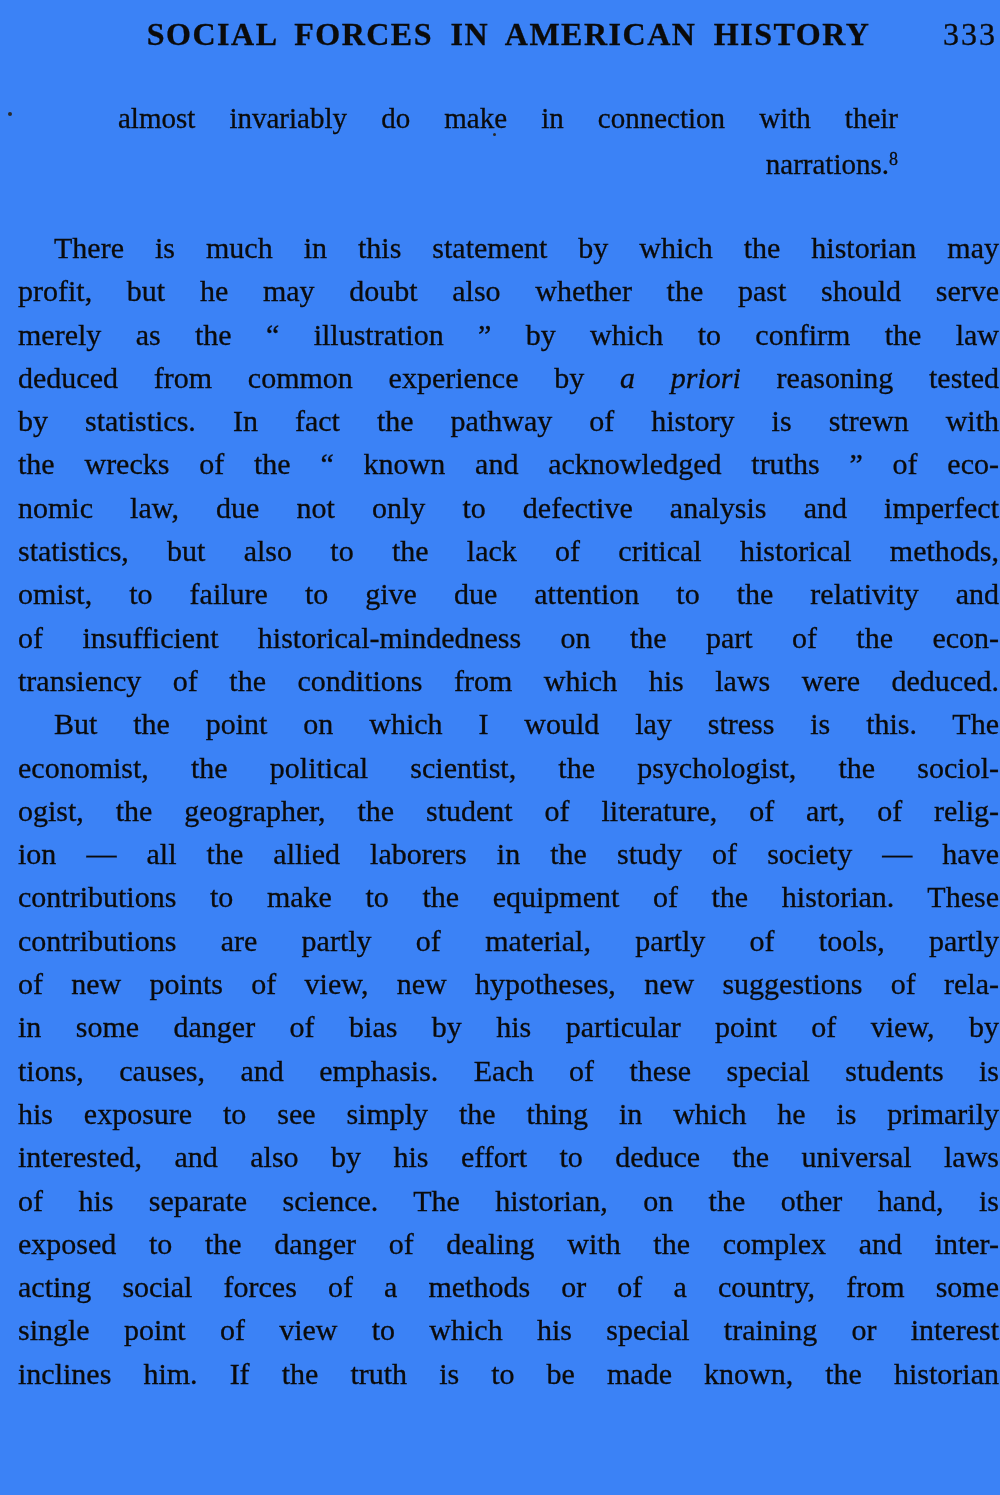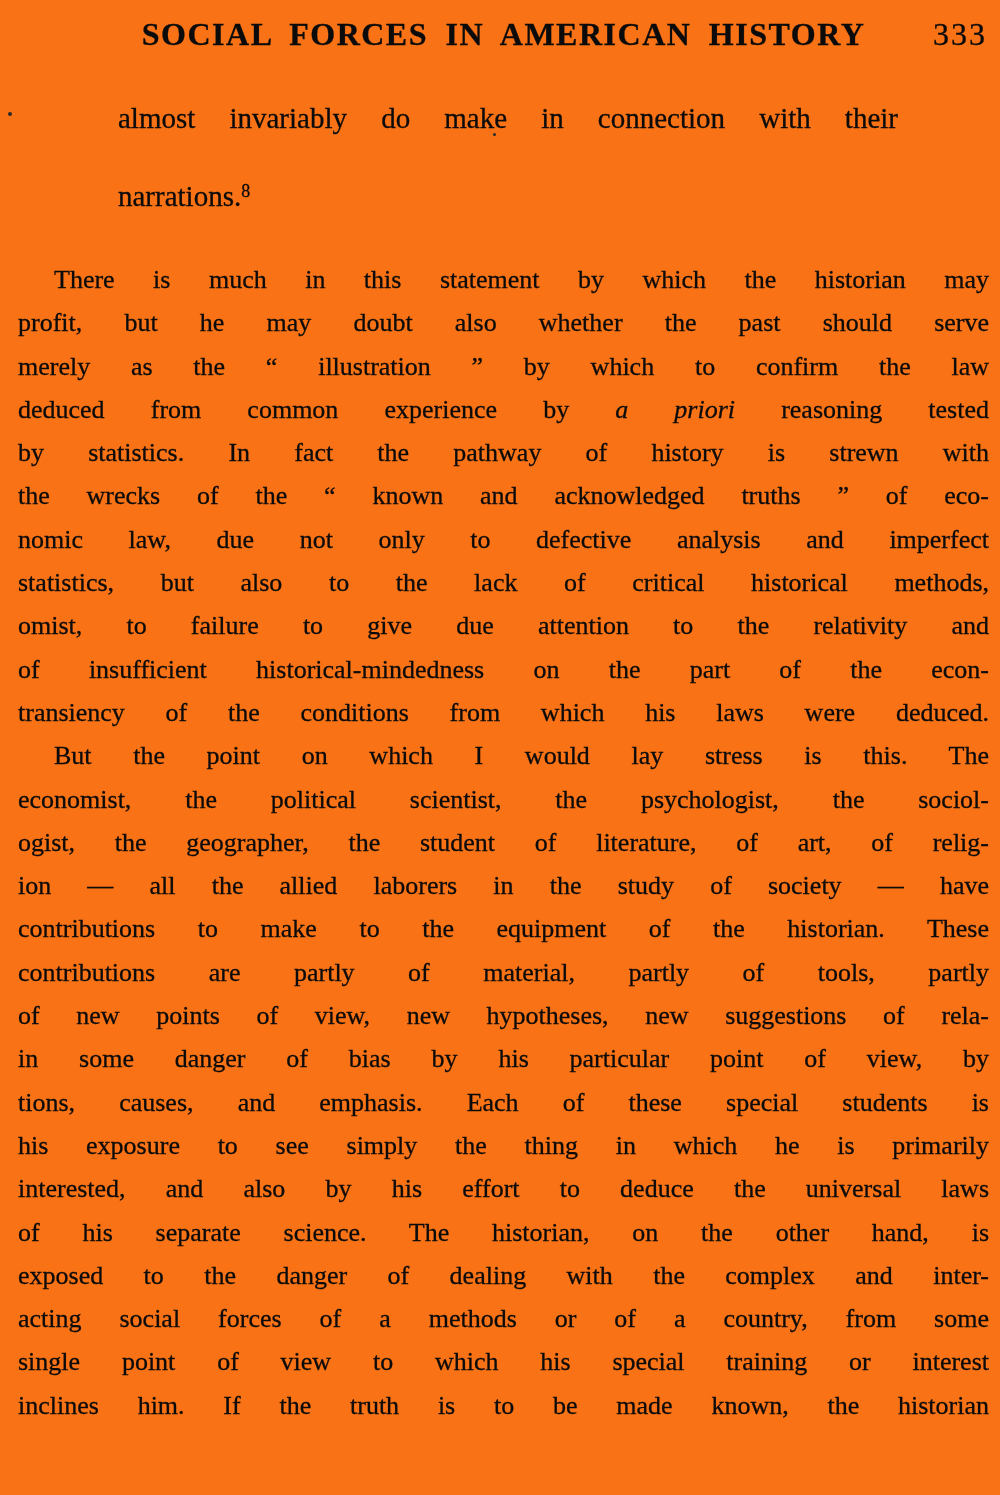--- a/index.html
+++ b/index.html
@@ -5,22 +5,22 @@
   html, body {
     margin: 0;
     padding: 0;
     background: #ffffff;
   }
   .page {
     position: relative;
     width: 1000px;
     height: 1495px;
     box-sizing: border-box;
-    padding: 14px 11px 0 18px;
-    background: #f97316;
+    padding: 14px 1px 0 18px;
+    background: #3b82f6;
     color: #0b0b0b;
     font-family: "Liberation Serif", "DejaVu Serif", serif;
     overflow: hidden;
     -webkit-text-stroke: 0.3px #0b0b0b;
   }
   .header {
     position: relative;
     height: 40px;
     margin-bottom: 41px;
   }
@@ -43,32 +43,31 @@
     letter-spacing: 2px;
   }
   .quote {
     margin-left: 100px;
     width: 780px;
     font-size: 29px;
     line-height: 46px;
     margin-bottom: 39px;
   }
   .bodytext {
-    font-size: 26px;
+    font-size: 30px;
     line-height: 43.3px;
     margin-top: 34px;
   }
   .line {
     text-align: justify;
     text-align-last: justify;
   }
   .line.natural {
-    text-align: left;
+    text-align: right;
     text-align-last: auto;
-    margin-top: 32px;
   }
   .bodytext .line.indent { text-indent: 36px; }
   .footnote {
     margin-top: 16px;
     font-size: 27px;
     line-height: 41px;
   }
   .footnote .line.indent { text-indent: 26px; }
   .i { font-style: italic; }
   .sup {

